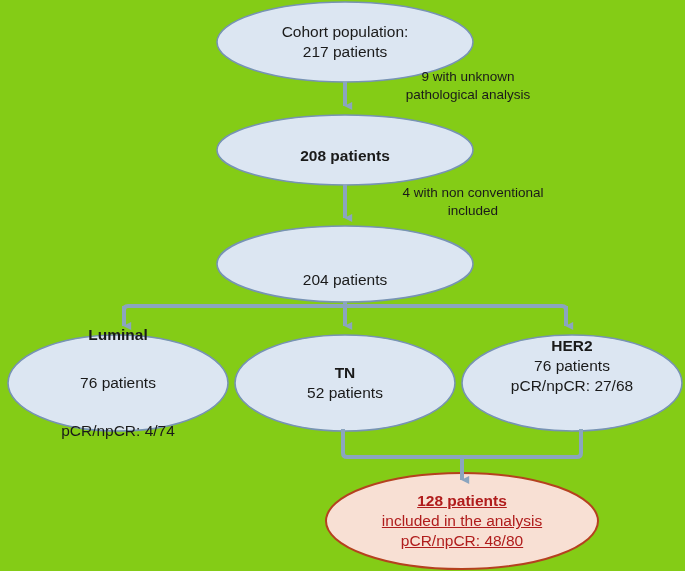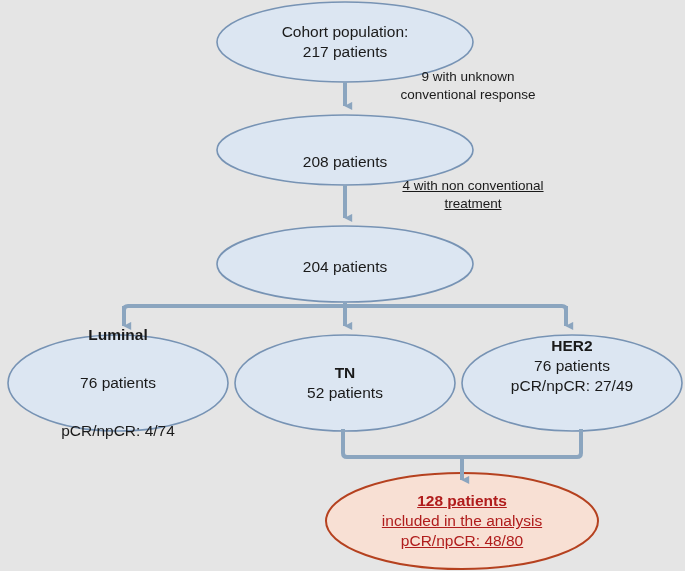--- a/index.html
+++ b/index.html
@@ -8,21 +8,21 @@
     padding: 0;
     background: #ffffff;
   }
   body {
     font-family: "Liberation Sans", sans-serif;
   }
   #canvas {
     position: relative;
     width: 685px;
     height: 571px;
-    background: #e5e5e5;
+    background: #84cc16;
     overflow: hidden;
   }
   #flow-svg {
     position: absolute;
     left: 0;
     top: 0;
     width: 685px;
     height: 571px;
   }
   .node-text {
@@ -90,54 +90,54 @@
     <path d="M343,429 L343,453 Q343,457 347,457 L577,457 Q581,457 581,453 L581,429" fill="none" stroke="#8ba5bf" stroke-width="4" stroke-linecap="butt"></path>
 
     <line x1="462" y1="457" x2="462" y2="480" stroke="#8ba5bf" stroke-width="4" marker-end="url(#arrowblue)"></line>
   </svg>
 
   <div class="node-text" style="left:217px; top:2px; width:256px; height:80px;">
     <span class="ln">Cohort population:</span>
     <span class="ln">217 patients</span>
   </div>
 
-  <div class="node-text" style="left:217px; top:127px; width:256px; height:70px;">
+  <div class="node-text" style="left:217px; top:121px; width:256px; height:70px;font-weight:bold;">
     <span class="ln">208 patients</span>
   </div>
 
-  <div class="node-text" style="left:217px; top:229px; width:256px; height:76px;">
+  <div class="node-text" style="left:217px; top:242px; width:256px; height:76px;">
     <span class="ln">204 patients</span>
   </div>
 
   <div class="node-text" style="left:8px; top:335px; width:220px; height:96px;gap:28px;">
     <span class="ln bold">Luminal</span>
     <span class="ln">76 patients</span>
     <span class="ln">pCR/npCR: 4/74</span>
   </div>
 
   <div class="node-text" style="left:235px; top:335px; width:220px; height:96px;">
     <span class="ln bold">TN</span>
     <span class="ln">52 patients</span>
   </div>
 
   <div class="node-text" style="left:462px; top:318px; width:220px; height:96px;">
     <span class="ln bold">HER2</span>
     <span class="ln">76 patients</span>
-    <span class="ln">pCR/npCR: 27/49</span>
+    <span class="ln">pCR/npCR: 27/68</span>
   </div>
 
   <div class="node-text accent" style="left:326px; top:473px; width:272px; height:96px;">
     <span class="ln bold">128 patients</span>
     <span class="ln">included in the analysis</span>
     <span class="ln">pCR/npCR: 48/80</span>
   </div>
 
   <div class="edge-label" style="left:378px; top:68px; width:180px;text-align:center;">
     <span class="ln">9 with unknown</span>
-    <span class="ln">conventional response</span>
+    <span class="ln">pathological analysis</span>
   </div>
 
-  <div class="edge-label" style="left:378px; top:177px; width:190px;text-decoration:underline;">
+  <div class="edge-label" style="left:378px; top:184px; width:190px;">
     <span class="ln">4 with non conventional</span>
-    <span class="ln">treatment</span>
+    <span class="ln">included</span>
   </div>
 
 </div>
 
 </body></html>

